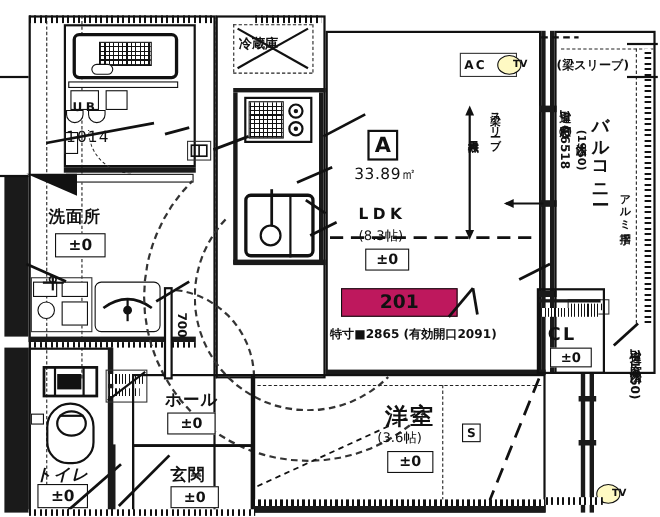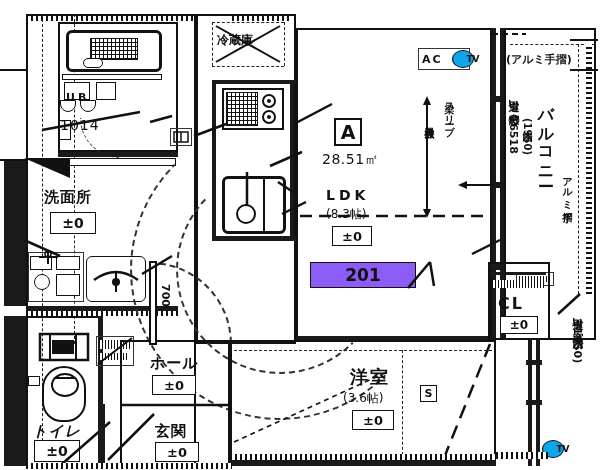--- a/index.html
+++ b/index.html
@@ -39,29 +39,29 @@
   }
   .boxA{
     border:2px solid #111;background:#fff;color:#111;
     display:flex;align-items:center;justify-content:center;font-weight:bold;
   }
   .vtext{
     writing-mode:vertical-rl;text-orientation:mixed;white-space:nowrap;
     color:#111;font-weight:bold;line-height:1;
   }
   .circ{
-    border:1.5px solid #111;border-radius:50%;background:#0ea5e9;color:#111;
+    border:1.5px solid #111;border-radius:50%;background:#fef9c3;color:#111;
     display:flex;align-items:center;justify-content:center;font-weight:bold;padding-left:20px;
   }
   .sbadge{
     border:1.5px solid #111;background:#fff;color:#111;
     display:flex;align-items:center;justify-content:center;font-weight:bold;
   }
   .rnum{
-    border:1.5px solid #111;background:#8b5cf6;color:#111;
+    border:1.5px solid #111;background:#be185d;color:#111;
     display:flex;align-items:center;justify-content:center;font-weight:bold;
   }
   .fix{border:1.5px solid #111;background:#fff;}
   .fix-r{border:1.5px solid #111;background:#fff;border-radius:6px;}
   .fix-rr{border:1.5px solid #111;background:#fff;border-radius:50%;}
   .swing{border:1px dashed #333;border-radius:50%;background:transparent;}
   svg{display:block;overflow:visible;}
 </style>
 </head>
 <body>
@@ -195,30 +195,31 @@
     <line x1="8" y1="1" x2="8" y2="11" stroke="#111" stroke-width="1.5"></line>
   </svg>
   <svg class="abs" style="left:148px;top:108px;" width="90" height="40">
     <line x1="2" y1="14" x2="24" y2="8" stroke="#111" stroke-width="2.5"></line>
     <line x1="46" y1="28" x2="78" y2="16" stroke="#111" stroke-width="2.5"></line>
   </svg>
 
   <div class="abs outline" style="left:296px;top:28px;width:196px;height:312px;"></div>
 
   <div class="abs boxA" style="left:334px;top:118px;width:28px;height:28px;font-size:19px;">A</div>
-  <span class="abs lbl" style="left:322px;top:152px;font-size:14px;letter-spacing:0.5px;font-weight:normal;">28.51㎡</span>
+  <span class="abs lbl" style="left:322px;top:152px;font-size:14px;letter-spacing:0.5px;font-weight:normal;">33.89㎡</span>
   <span class="abs lbl" style="left:326px;top:188px;font-size:14px;letter-spacing:4px;">LDK</span>
   <span class="abs lbl" style="left:326px;top:208px;font-size:12px;letter-spacing:0px;font-weight:normal;">(8.3帖)</span>
   <div class="abs lv" style="left:332px;top:226px;width:40px;height:20px;font-size:13px;">±0</div>
 
   <div class="abs rnum" style="left:310px;top:262px;width:106px;height:26px;font-size:17px;">201</div>
   <svg class="abs" style="left:404px;top:258px;" width="36" height="36">
     <line x1="4" y1="30" x2="26" y2="4" stroke="#111" stroke-width="2.5"></line>
     <line x1="26" y1="4" x2="30" y2="28" stroke="#111" stroke-width="2.5"></line>
   </svg>
+  <span class="abs lbl lbl-jp" style="left:300px;top:298px;font-size:11px;letter-spacing:0px;">特寸■2865 (有効開口2091)</span>
 
   <div class="abs swing" style="left:130px;top:120px;width:300px;height:300px;border-width:2px;border-top-color:transparent;border-right-color:transparent;"></div>
   <div class="abs swing" style="left:176px;top:166px;width:208px;height:208px;border-width:2px;border-top-color:transparent;border-right-color:transparent;"></div>
 
   <svg class="abs" style="left:300px;top:213px;" width="192" height="6">
     <line x1="0" y1="3" x2="190" y2="3" stroke="#111" stroke-width="2.5" stroke-dasharray="12 7"></line>
   </svg>
 
   <svg class="abs" style="left:420px;top:96px;" width="14" height="122">
     <line x1="7" y1="6" x2="7" y2="116" stroke="#111" stroke-width="2"></line>
@@ -244,21 +245,21 @@
   <span class="abs vtext lbl-jp" style="left:508px;top:92px;font-size:11px;">引違い窓⑯16518</span>
   <span class="abs vtext lbl-jp" style="left:522px;top:118px;font-size:10px;">(内法1950)</span>
 
   <svg class="abs" style="left:470px;top:238px;" width="40" height="20">
     <line x1="2" y1="16" x2="30" y2="2" stroke="#111" stroke-width="2.5"></line>
   </svg>
 
   <div class="abs outline" style="left:504px;top:28px;width:92px;height:312px;"></div>
   <div class="abs dash-h" style="left:510px;top:44px;width:84px;"></div>
   <div class="abs dash-v" style="left:578px;top:44px;height:250px;"></div>
-  <span class="abs vtext lbl-jp" style="left:506px;top:54px;font-size:11px;writing-mode:horizontal-tb;">(アルミ手摺)</span>
+  <span class="abs vtext lbl-jp" style="left:506px;top:54px;font-size:11px;writing-mode:horizontal-tb;">(梁スリーブ)</span>
   <span class="abs vtext lbl-jp" style="left:538px;top:96px;font-size:16px;letter-spacing:2px;">バルコニー</span>
   <span class="abs vtext lbl-jp" style="left:562px;top:170px;font-size:10px;">アルミ手摺</span>
   <div class="abs hatch-v" style="left:586px;top:44px;width:6px;height:250px;"></div>
   <div class="abs outline-thin" style="left:516px;top:272px;width:38px;height:14px;"></div>
   <div class="abs hatch-dense" style="left:519px;top:276px;width:32px;height:6px;"></div>
   <svg class="abs" style="left:556px;top:292px;" width="30" height="26">
     <line x1="2" y1="22" x2="24" y2="2" stroke="#111" stroke-width="2.5"></line>
   </svg>
 
   <div class="abs wall" style="left:296px;top:336px;width:200px;height:5px;"></div>
@@ -286,21 +287,21 @@
   <span class="abs vtext" style="left:160px;top:284px;font-size:11px;">700</span>
 
   <svg class="abs" style="left:104px;top:408px;" width="60" height="58">
     <line x1="4" y1="52" x2="50" y2="6" stroke="#111" stroke-width="2.5"></line>
   </svg>
   <div class="abs wall" style="left:100px;top:404px;width:5px;height:62px;"></div>
 
   <div class="abs outline" style="left:230px;top:340px;width:266px;height:126px;"></div>
   <div class="abs dash-h" style="left:234px;top:350px;width:258px;"></div>
   <div class="abs dash-v" style="left:402px;top:350px;height:110px;"></div>
-  <span class="abs lbl lbl-jp" style="left:350px;top:368px;font-size:18px;letter-spacing:2px;">洋室</span>
+  <span class="abs lbl lbl-jp" style="left:350px;top:368px;font-size:21px;letter-spacing:2px;">洋室</span>
   <span class="abs lbl" style="left:343px;top:392px;font-size:12px;font-weight:normal;">(3.6帖)</span>
   <div class="abs lv" style="left:352px;top:410px;width:42px;height:20px;font-size:13px;">±0</div>
   <div class="abs sbadge" style="left:420px;top:385px;width:17px;height:17px;font-size:11px;">S</div>
 
   <svg class="abs" style="left:232px;top:370px;" width="160" height="76">
     <line x1="2" y1="72" x2="155" y2="2" stroke="#111" stroke-width="1.6" stroke-dasharray="5 4"></line>
   </svg>
   <svg class="abs" style="left:430px;top:340px;" width="70" height="126">
     <line x1="60" y1="4" x2="14" y2="118" stroke="#111" stroke-width="2.5" stroke-dasharray="14 8"></line>
   </svg>

